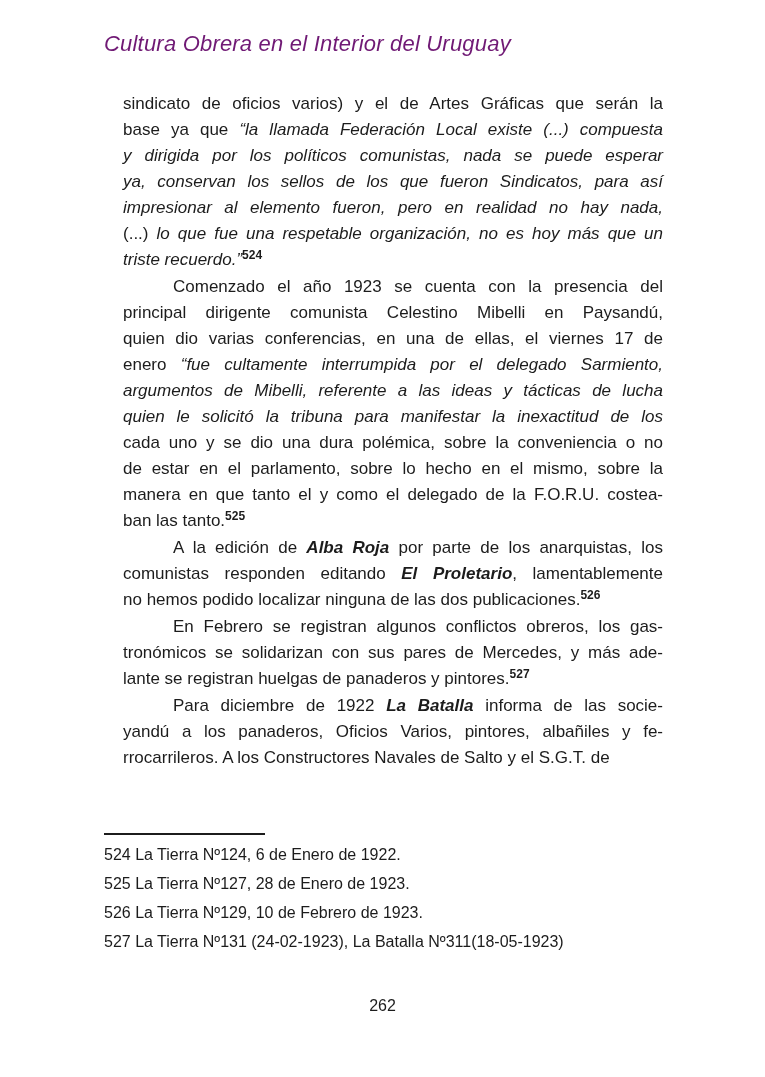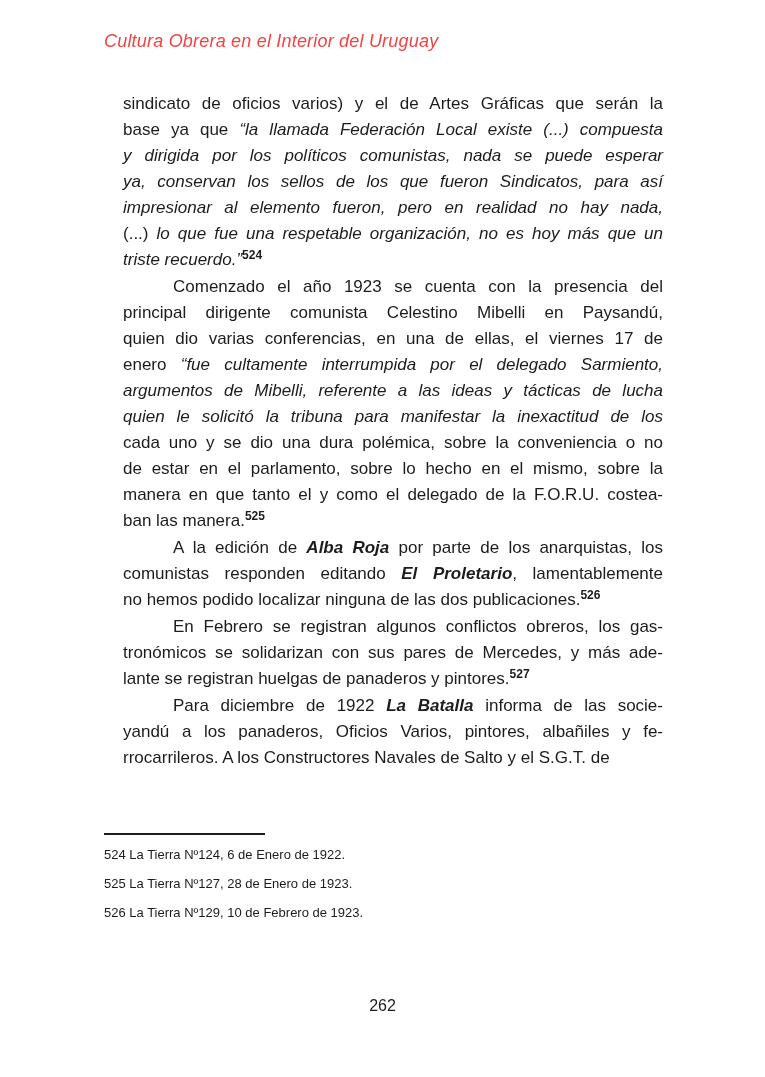--- a/index.html
+++ b/index.html
@@ -9,23 +9,23 @@
     height: 1077px;
     background: #ffffff;
     overflow: hidden;
     font-family: "Liberation Sans", sans-serif;
   }
   .running-header {
     position: absolute;
     left: 104px;
     top: 31px;
     font-style: italic;
-    font-size: 18px;
+    font-size: 22px;
     letter-spacing: 0.2px;
-    color: #ef4444;
+    color: #701a75;
     white-space: nowrap;
   }
   .body-text {
     position: absolute;
     left: 104px;
     top: 91px;
     width: 559px;
     font-size: 17px;
     line-height: 26px;
     color: #1c1c1c;
@@ -55,21 +55,21 @@
     top: 833px;
     width: 161px;
     height: 2px;
     background: #1c1c1c;
   }
   .footnotes {
     position: absolute;
     left: 104px;
     top: 840px;
     width: 559px;
-    font-size: 13px;
+    font-size: 16px;
     line-height: 29px;
     color: #1c1c1c;
   }
   .footnote-line { white-space: nowrap; }
   .page-number {
     position: absolute;
     left: 0;
     top: 981px;
     width: 765px;
     text-align: center;
@@ -97,21 +97,21 @@
       <div class="para">
         <div class="line indent"><span class="s-n">Comenzado el año 1923 se cuenta con la presencia del</span></div>
         <div class="line"><span class="s-n">principal dirigente comunista Celestino Mibelli en Paysandú,</span></div>
         <div class="line"><span class="s-n">quien dio varias conferencias, en una de ellas, el viernes 17 de</span></div>
         <div class="line"><span class="s-n">enero </span><span class="s-i">“fue cultamente interrumpida por el delegado Sarmiento,</span></div>
         <div class="line"><span class="s-i">argumentos de Mibelli, referente a las ideas y tácticas de lucha</span></div>
         <div class="line"><span class="s-i">quien le solicitó la tribuna para manifestar la inexactitud de los</span></div>
         <div class="line"><span class="s-n">cada uno y se dio una dura polémica, sobre la conveniencia o no</span></div>
         <div class="line"><span class="s-n">de estar en el parlamento, sobre lo hecho en el mismo, sobre la</span></div>
         <div class="line"><span class="s-n">manera en que tanto el y como el delegado de la F.O.R.U. costea-</span></div>
-        <div class="line last"><span class="s-n">ban las manera.</span><span class="s-sup">525</span></div>
+        <div class="line last"><span class="s-n">ban las tanto.</span><span class="s-sup">525</span></div>
       </div>
       <div class="para">
         <div class="line indent"><span class="s-n">A la edición de </span><span class="s-b">Alba Roja</span><span class="s-n"> por parte de los anarquistas, los</span></div>
         <div class="line"><span class="s-n">comunistas responden editando </span><span class="s-b">El Proletario</span><span class="s-n">, lamentablemente</span></div>
         <div class="line last"><span class="s-n">no hemos podido localizar ninguna de las dos publicaciones.</span><span class="s-sup">526</span></div>
       </div>
       <div class="para">
         <div class="line indent"><span class="s-n">En Febrero se registran algunos conflictos obreros, los gas-</span></div>
         <div class="line"><span class="s-n">tronómicos se solidarizan con sus pares de Mercedes, y más ade-</span></div>
         <div class="line last"><span class="s-n">lante se registran huelgas de panaderos y pintores.</span><span class="s-sup">527</span></div>
@@ -122,16 +122,17 @@
         <div class="line last"><span class="s-n">rrocarrileros. A los Constructores Navales de Salto y el S.G.T. de</span></div>
       </div>
     </div>
 
   <div class="footnote-rule"></div>
 
   <div class="footnotes">
       <div class="footnote-line">524 La Tierra Nº124, 6 de Enero de 1922.</div>
       <div class="footnote-line">525 La Tierra Nº127, 28 de Enero de 1923.</div>
       <div class="footnote-line">526 La Tierra Nº129, 10 de Febrero de 1923.</div>
+      <div class="footnote-line">527 La Tierra Nº131 (24-02-1923), La Batalla Nº311(18-05-1923)</div>
     </div>
 
   <div class="page-number">262</div>
 </div>
 
 </body></html>

